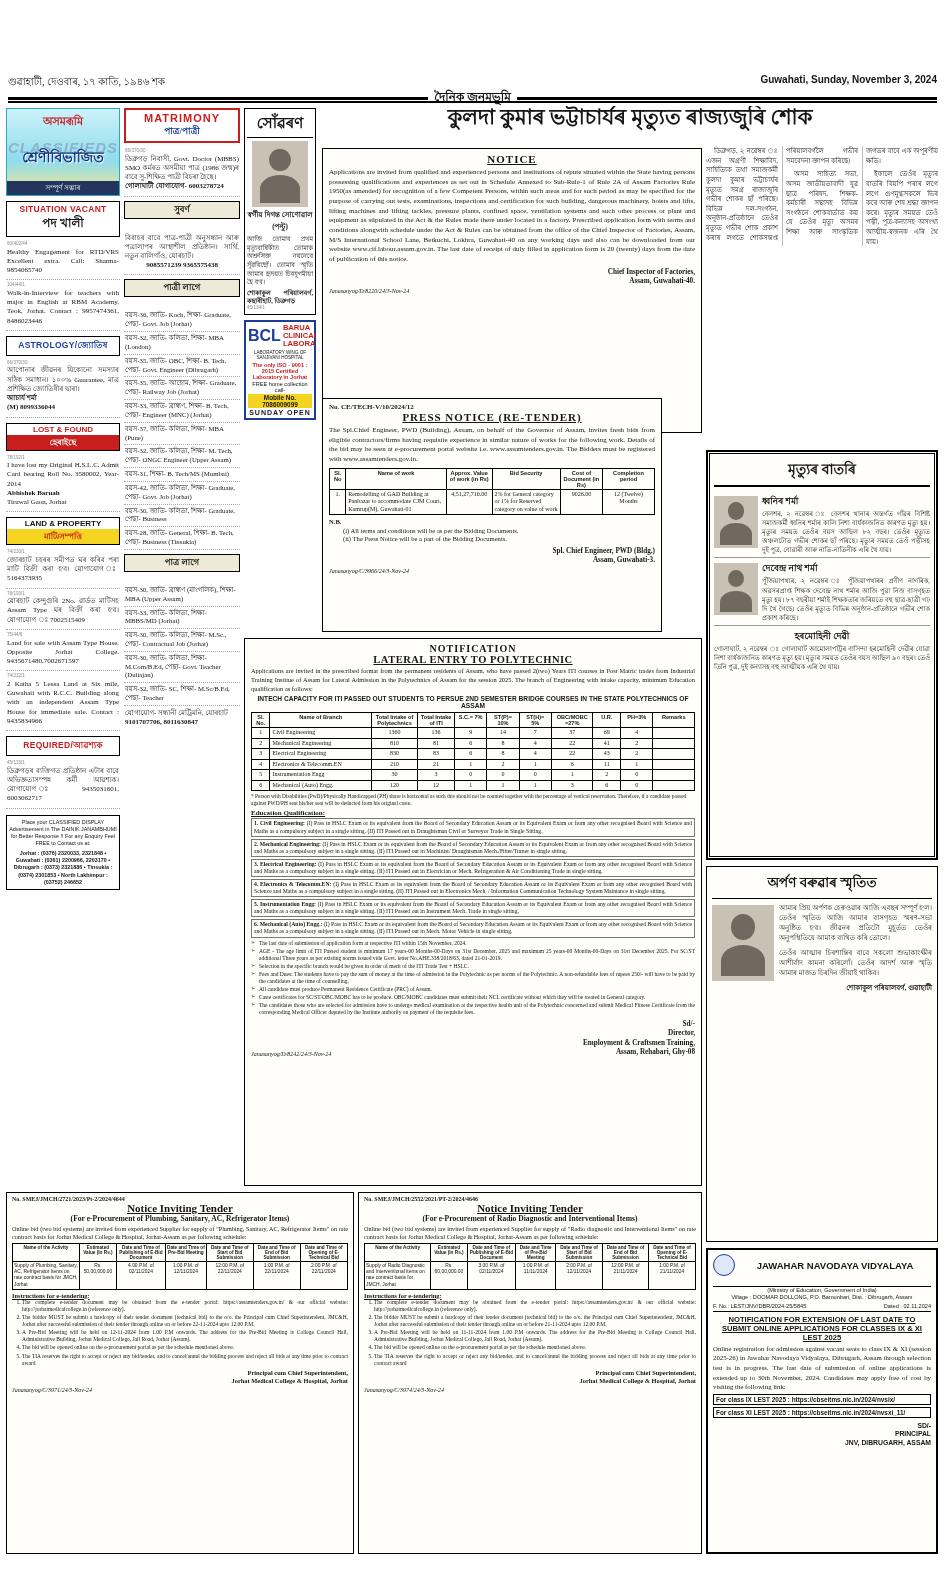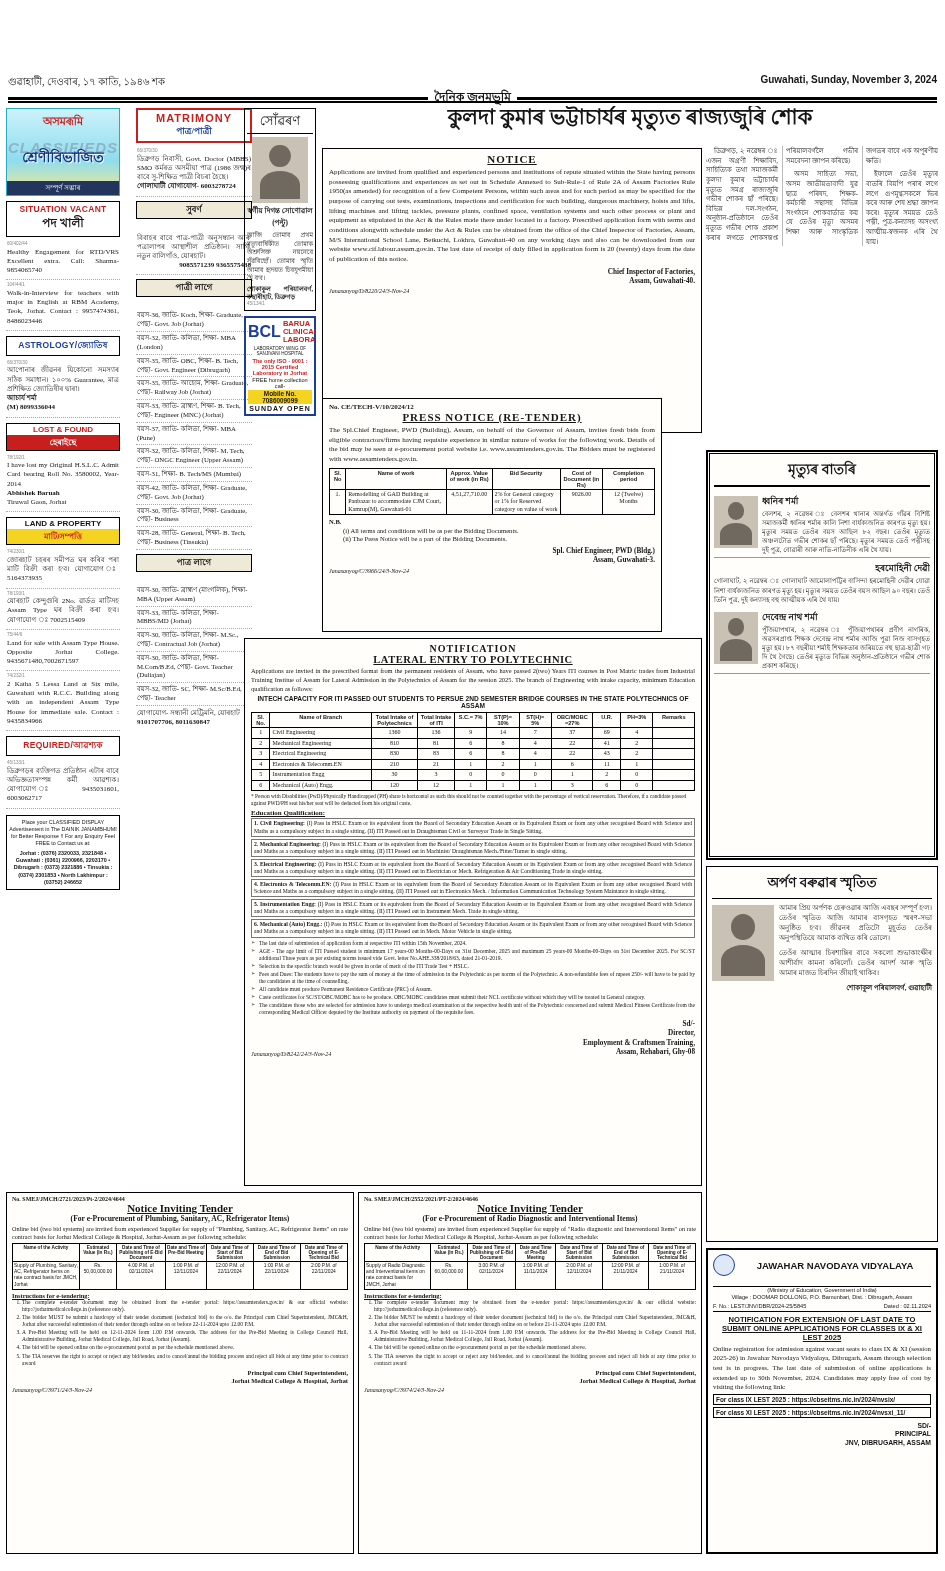--- a/index.html
+++ b/index.html
@@ -1,20 +1,20 @@
 <!DOCTYPE html>
 <html><head>
 <meta charset="utf-8">
 <style>
   * { margin:0; padding:0; box-sizing:border-box; }
   html,body { background:#8a8a8a; }
   .page { position:relative; width:945px; height:1571px; margin:0 auto; background:#ffffff;
           color:#151515; font-family:"Liberation Serif", serif; overflow:hidden; }
   .abs { position:absolute; overflow:hidden; }
-  .ctr { text-align:right; }
+  .ctr { text-align:center; }
   .b { font-weight:bold; }
 
   
   .dateline { position:absolute; top:74px; left:8px; right:8px; display:flex; justify-content:space-between; font-size:10px; }
   .dl-right { font-weight:bold; font-family:"Liberation Sans", sans-serif; }
   .mastrow { position:absolute; top:88px; left:8px; right:8px; display:flex; align-items:center; gap:6px; }
   .mastrow .rule { flex:1; border-top:3px solid #000; }
   .mast-title { font-weight:bold; font-size:12px; }
   .thickbar { position:absolute; top:101px; left:8px; right:8px; border-top:2px solid #000; }
 
@@ -43,21 +43,21 @@
 
   
   .mat-head { border:2px solid #c81e1e; text-align:center; padding:2px 0; margin-bottom:3px; }
   .mat-head .t1 { display:block; color:#c81e1e; font-weight:bold; font-size:11px; letter-spacing:1px; font-family:"Liberation Sans", sans-serif; }
   .mat-head .t2 { display:block; color:#1b3e9b; font-weight:bold; font-size:9px; }
   .mat-sub { border:1px solid #000; text-align:center; font-weight:bold; font-size:8.5px; margin:4px 0 12px; padding:1px 0; background:#efe9d8; }
   .mat-entry { font-size:6.8px; line-height:1.3; padding:2px 1px; border-bottom:1px dotted #aaa; }
 
   
   .souw { border:1px solid #000; padding:2px; }
-  .souw-title { text-align:center; font-weight:normal; font-size:13px; border-bottom:1px solid #000; padding-bottom:1px; }
+  .souw-title { text-align:center; font-weight:bold; font-size:15px; border-bottom:1px solid #000; padding-bottom:1px; }
   .photo { background:#c9c2b4; position:relative; }
   .photo::before { content:""; position:absolute; width:38%; height:34%; left:31%; top:12%; border-radius:50%; background:#6f695f; }
   .photo::after { content:""; position:absolute; width:72%; height:42%; left:14%; top:52%; border-radius:50% 50% 0 0; background:#6f695f; }
   .souw-name { text-align:center; font-weight:bold; font-size:7.2px; margin-top:2px; }
   .souw-text { font-size:6.4px; line-height:1.35; text-align:justify; margin-top:2px; }
 
   .bcl { border:2px solid #1b3e9b; margin-top:5px; padding:2px; text-align:center; font-family:"Liberation Sans", sans-serif; }
   .bcl-row { display:flex; align-items:center; gap:2px; }
   .bcl-mark { color:#1b3e9b; font-weight:bold; font-size:16px; }
   .bcl-name { color:#c81e1e; font-weight:bold; font-size:7.6px; line-height:1.1; text-align:left; }
@@ -226,21 +226,21 @@
       <span class="ref">45/133/1</span>
       <span>ডিব্ৰুগড়ৰ ব্যক্তিগত প্ৰতিষ্ঠান এটাৰ বাবে অভিজ্ঞতাসম্পন্ন কৰ্মী আৱশ্যক। যোগাযোগ ঃ 9435031601, 6003062717</span>
     </div>
 
     <div class="cl-footer">
       <div>Place your CLASSIFIED DISPLAY Advertisement in The DAINIK JANAMBHUMI for Better Response !! For any Enquiry Feel FREE to Contact us at:</div>
       <div class="b" style="margin-top:2px;">Jorhat : (0376) 2320033, 2321848 • Guwahati : (0361) 2200966, 2203170 • Dibrugarh : (0373) 2321886 • Tinsukia : (0374) 2301853 • North Lakhimpur : (03752) 246652</div>
     </div>
   </div>
 
-  <div class="abs" style="left:136px; top:108px; width:116px; height:1076px;">
+  <div class="abs" style="left:124px; top:108px; width:116px; height:1076px;">
     <div class="mat-head">
       <span class="t1">MATRIMONY</span>
       <span class="t2">পাত্ৰ/পাত্ৰী</span>
     </div>
     <div class="ad">
       <span class="ref">66/370/30</span>
       <span>ডিব্ৰুগড় নিবাসী, Govt. Doctor (MBBS) SMO কৰ্মৰত অসমীয়া পাত্ৰ (1986 জন্ম)ৰ বাবে সু-শিক্ষিত পাত্ৰী বিচৰা হৈছে।</span>
       <div class="phone">গোলাঘাটী যোগাযোগ- 6003278724</div>
     </div>
     <div class="mat-sub">সুবৰ্ণ</div>
@@ -485,28 +485,28 @@
     </div>
   </div>
 
   <div class="abs death-box" style="left:706px; top:450px; width:232px; height:410px;">
     <div class="death-title">মৃত্যুৰ বাতৰি</div>
     <div class="obit">
       <div class="photo"></div>
       <div class="obit-name">ধ্বনিৰ শৰ্মা</div>
       <div class="obit-text">বেলশৰ, ২ নৱেম্বৰ ঃ বেলশৰ থানাৰ অন্তৰ্গত গাঁৱৰ বিশিষ্ট সমাজকৰ্মী ধ্বনিৰ শৰ্মাৰ কালি নিশা বাৰ্ধক্যজনিত কাৰণত মৃত্যু হয়। মৃত্যুৰ সময়ত তেওঁৰ বয়স আছিল ৮২ বছৰ। তেওঁৰ মৃত্যুত অঞ্চলটোত গভীৰ শোকৰ ছাঁ পৰিছে। মৃত্যুৰ সময়ত তেওঁ পত্নীসহ দুই পুত্ৰ, বোৱাৰী আৰু নাতি-নাতিনীক এৰি থৈ যায়।</div>
     </div>
-    <div class="obit" style="border-bottom:none;">
-      <div class="obit-name ctr">হৰমোহিনী দেৱী</div>
-      <div class="obit-text">গোলাঘাট, ২ নৱেম্বৰ ঃ গোলাঘাট আমোলাপট্টিৰ বাসিন্দা হৰমোহিনী দেৱীৰ যোৱা নিশা বাৰ্ধক্যজনিত কাৰণত মৃত্যু হয়। মৃত্যুৰ সময়ত তেওঁৰ বয়স আছিল ৯০ বছৰ। তেওঁ তিনি পুত্ৰ, দুই কন্যাসহ বহু আত্মীয়ক এৰি থৈ যায়।</div>
-    </div>
     <div class="obit">
       <div class="photo"></div>
       <div class="obit-name">দেবেন্দ্ৰ নাথ শৰ্মা</div>
       <div class="obit-text">পুঁজিয়াপথাৰ, ২ নৱেম্বৰ ঃ পুঁজিয়াপথাৰৰ প্ৰবীণ নাগৰিক, অৱসৰপ্ৰাপ্ত শিক্ষক দেবেন্দ্ৰ নাথ শৰ্মাৰ আজি পুৱা নিজ বাসগৃহত মৃত্যু হয়। ৮৭ বছৰীয়া শৰ্মাই শিক্ষকতাৰ জৰিয়তে বহু ছাত্ৰ-ছাত্ৰী গঢ় দি থৈ গৈছে। তেওঁৰ মৃত্যুত বিভিন্ন অনুষ্ঠান-প্ৰতিষ্ঠানে গভীৰ শোক প্ৰকাশ কৰিছে।</div>
+    </div>
+    <div class="obit" style="border-bottom:none;">
+      <div class="obit-name ctr">হৰমোহিনী দেৱী</div>
+      <div class="obit-text">গোলাঘাট, ২ নৱেম্বৰ ঃ গোলাঘাট আমোলাপট্টিৰ বাসিন্দা হৰমোহিনী দেৱীৰ যোৱা নিশা বাৰ্ধক্যজনিত কাৰণত মৃত্যু হয়। মৃত্যুৰ সময়ত তেওঁৰ বয়স আছিল ৯০ বছৰ। তেওঁ তিনি পুত্ৰ, দুই কন্যাসহ বহু আত্মীয়ক এৰি থৈ যায়।</div>
     </div>
   </div>
 
   <div class="abs memorial" style="left:706px; top:866px; width:232px; height:376px;">
     <div class="mem-title">অৰ্পণ বৰুৱাৰ স্মৃতিত</div>
     <div class="photo"></div>
     <div class="mem-text">
       <p>আমাৰ প্ৰিয় অৰ্পণক হেৰুওৱাৰ আজি এবছৰ সম্পূৰ্ণ হ'ল। তেওঁৰ স্মৃতিত আজি আমাৰ বাসগৃহত স্মৰণ-সভা অনুষ্ঠিত হ'ব। জীৱনৰ প্ৰতিটো মুহূৰ্তত তেওঁৰ অনুপস্থিতিয়ে আমাক ব্যথিত কৰি তোলে।</p>
       <p>তেওঁৰ আত্মাৰ চিৰশান্তিৰ বাবে সকলো শুভাকাংক্ষীৰ আশীৰ্বাদ কামনা কৰিলোঁ। তেওঁৰ আদৰ্শ আৰু স্মৃতি আমাৰ মাজত চিৰদিন জীয়াই থাকিব।</p>
     </div>

